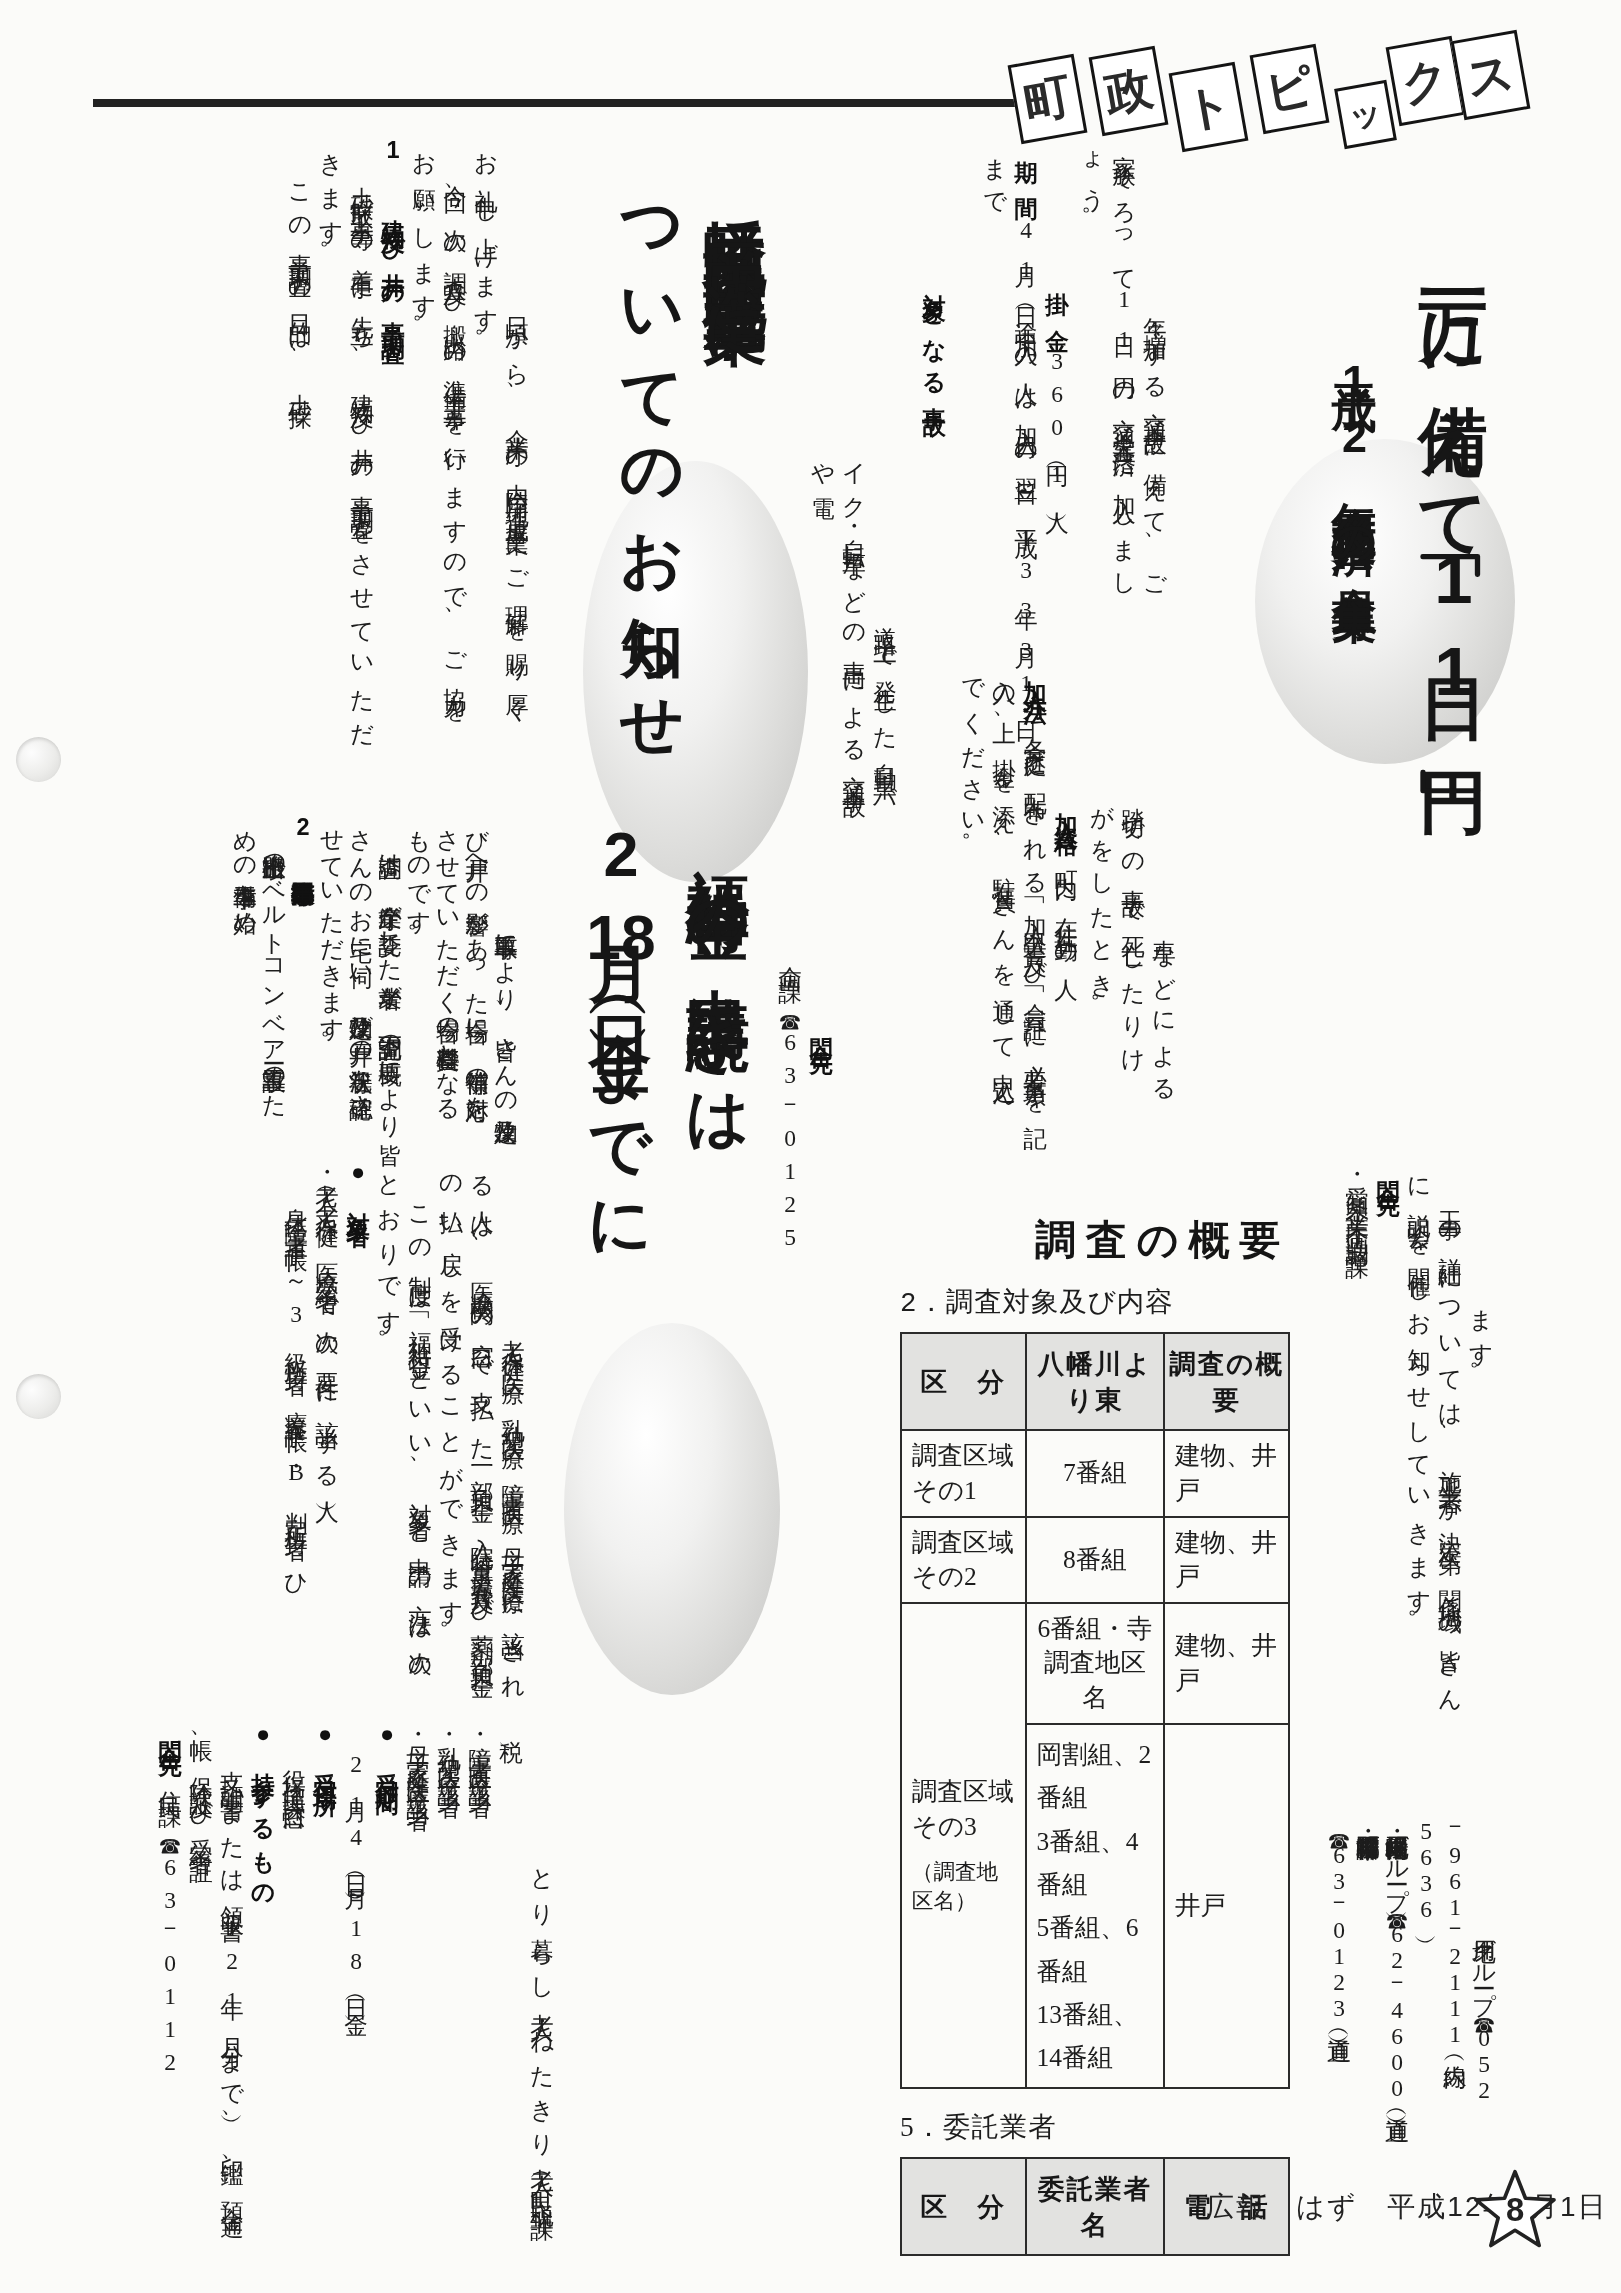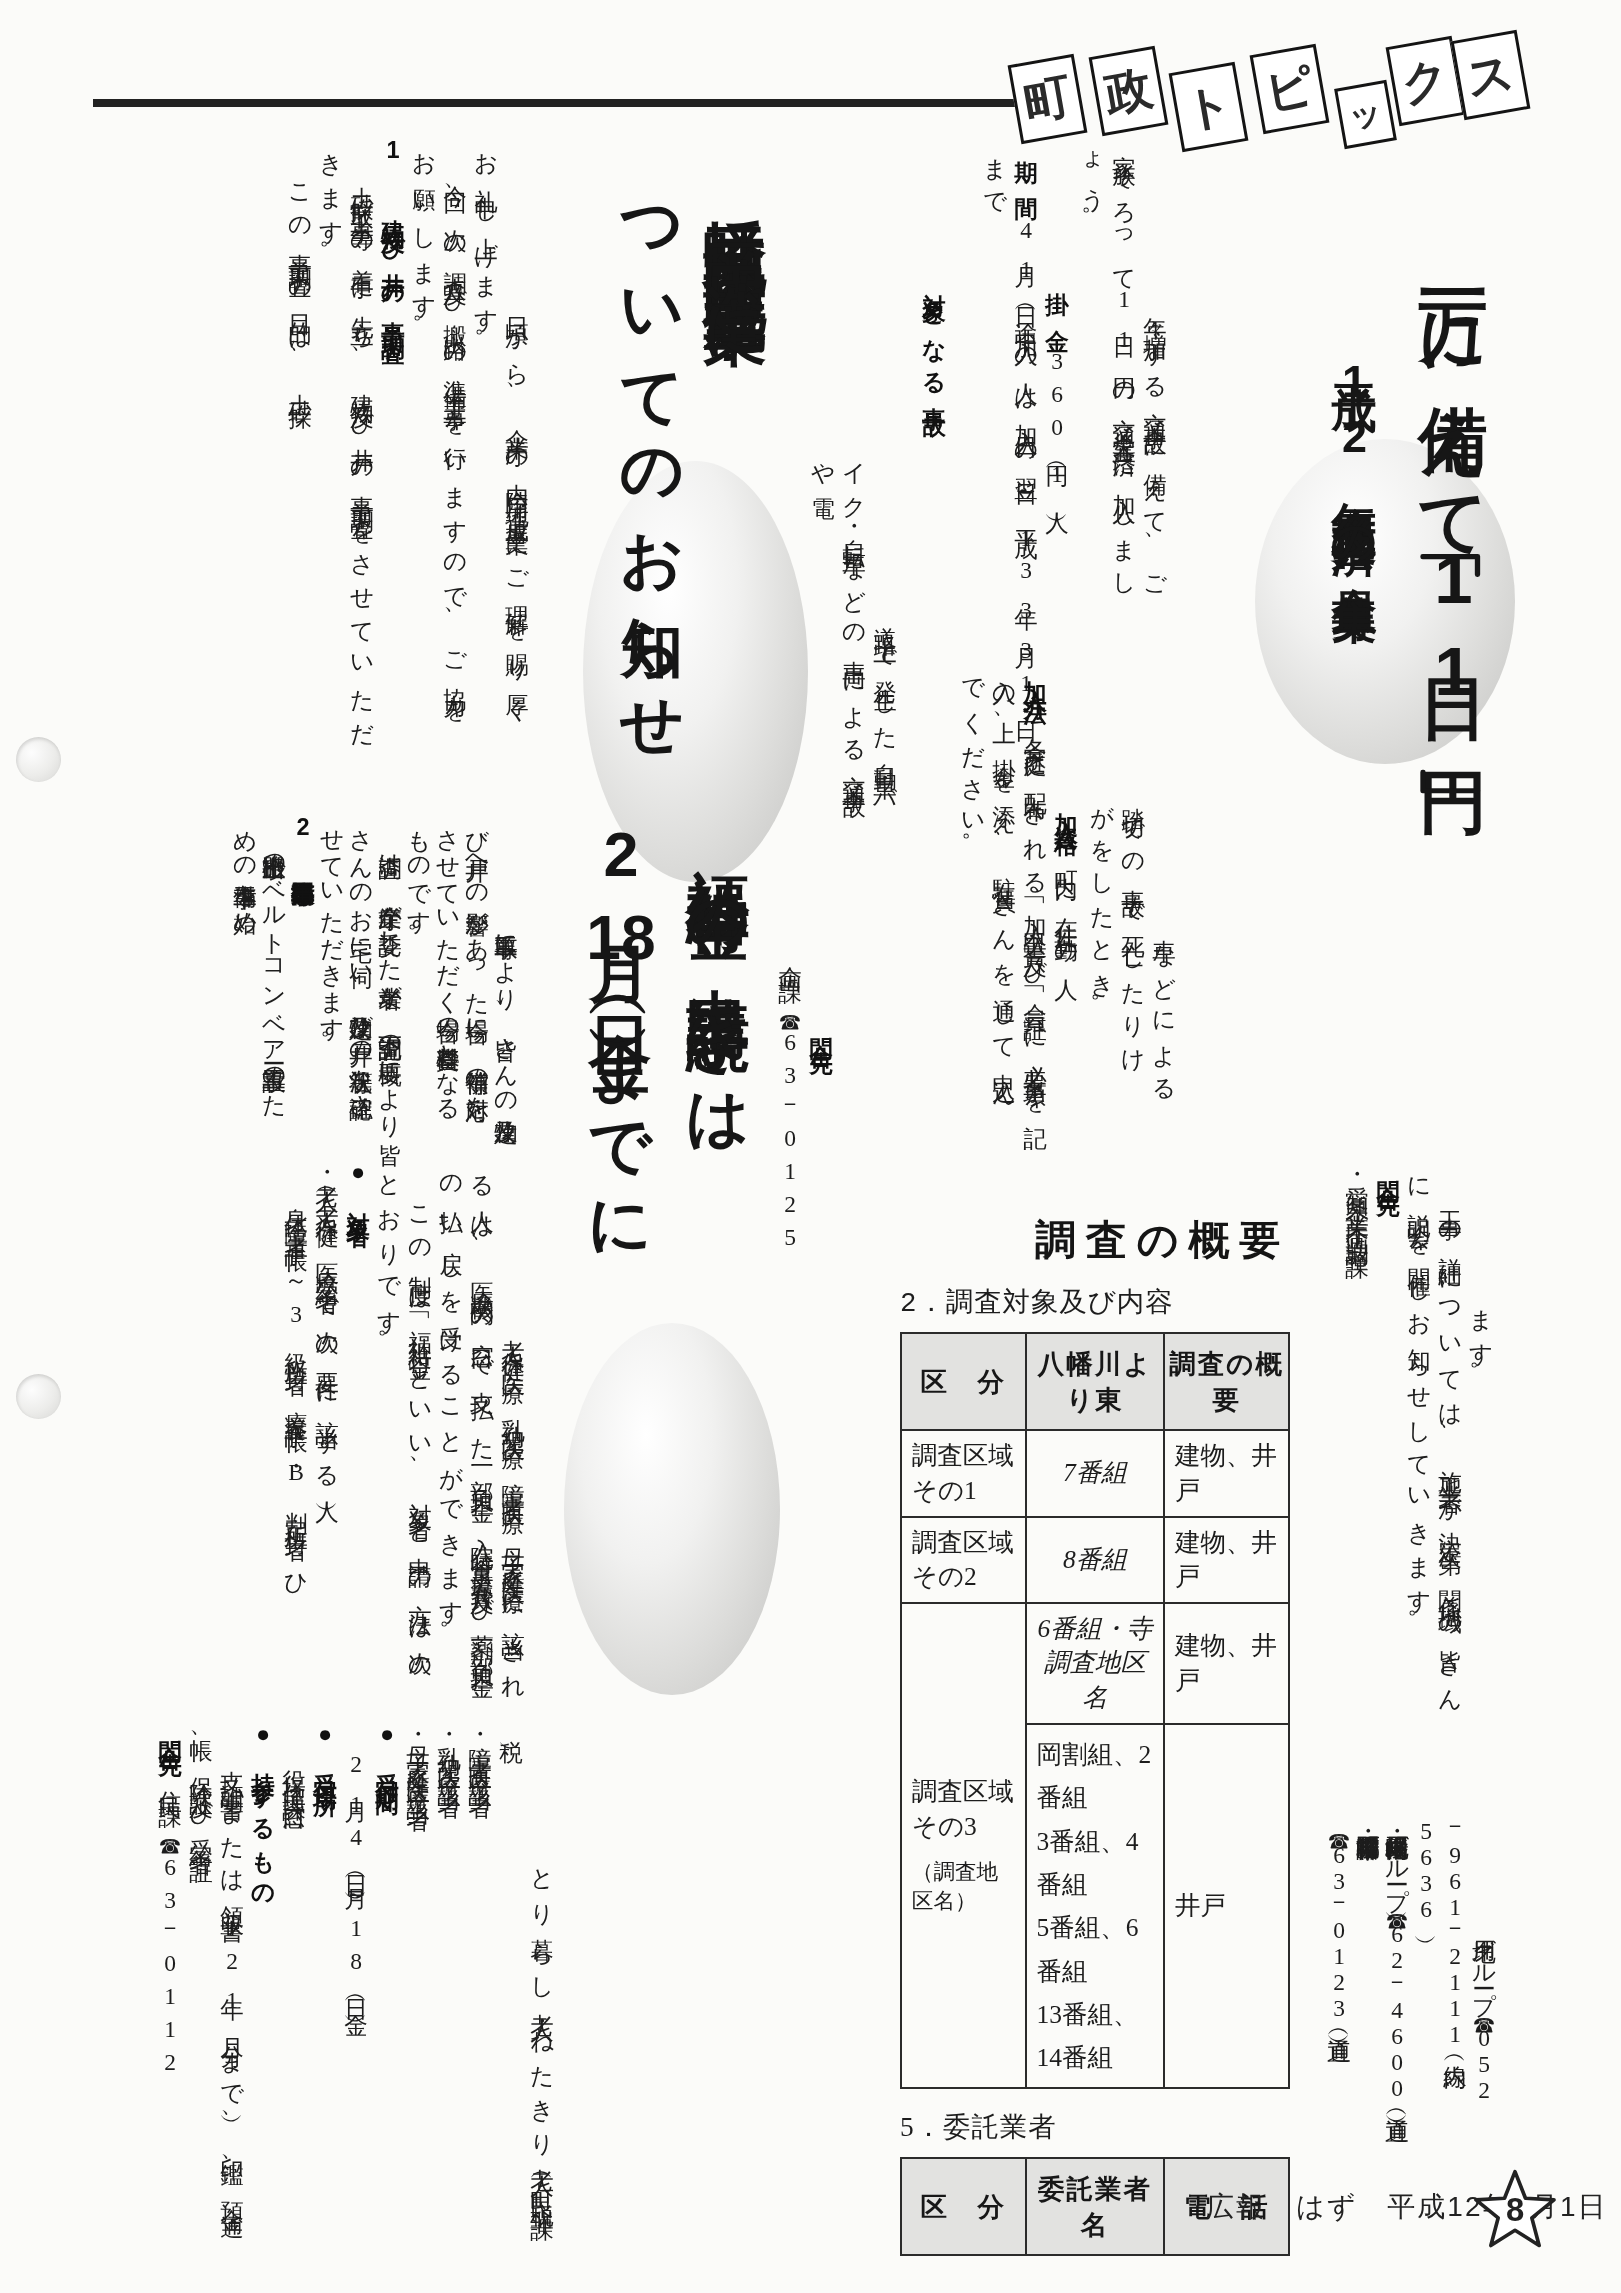--- a/index.html
+++ b/index.html
@@ -52,21 +52,21 @@
   table.stable{border-collapse:collapse;margin-top:11.8px;width:390px;border-radius:6px;}
   table.stable th{
     background:#e2e2e0;font-family:"Liberation Sans","DejaVu Sans",sans-serif;
     font-weight:700;font-size:26.5px;border:2.9px solid #2b2b2b;padding:11.8px 3.9px;
     letter-spacing:2px;color:#171717;
   }
   table.stable td{
     border:2.9px solid #2b2b2b;font-size:25.5px;padding:7.8px 9.8px;
     line-height:1.35;white-space:pre-line;vertical-align:middle;
   }
-  td.ctr{text-align:center;font-style:italic;}
+  td.ctr{text-align:center;}
   .cell-note{font-size:21.6px;display:block;margin-top:13.7px;}
   
   .footer-pub{
     position:absolute;left:1206px;top:2188px;z-index:2;
     font-family:"Liberation Sans","DejaVu Sans",sans-serif;
     font-size:28px;letter-spacing:2px;color:#222;
   }
   .star-badge{position:absolute;left:1474px;top:2168px;z-index:2;}
   .hole{
     position:absolute;width:45px;height:45px;border-radius:50%;z-index:1;

